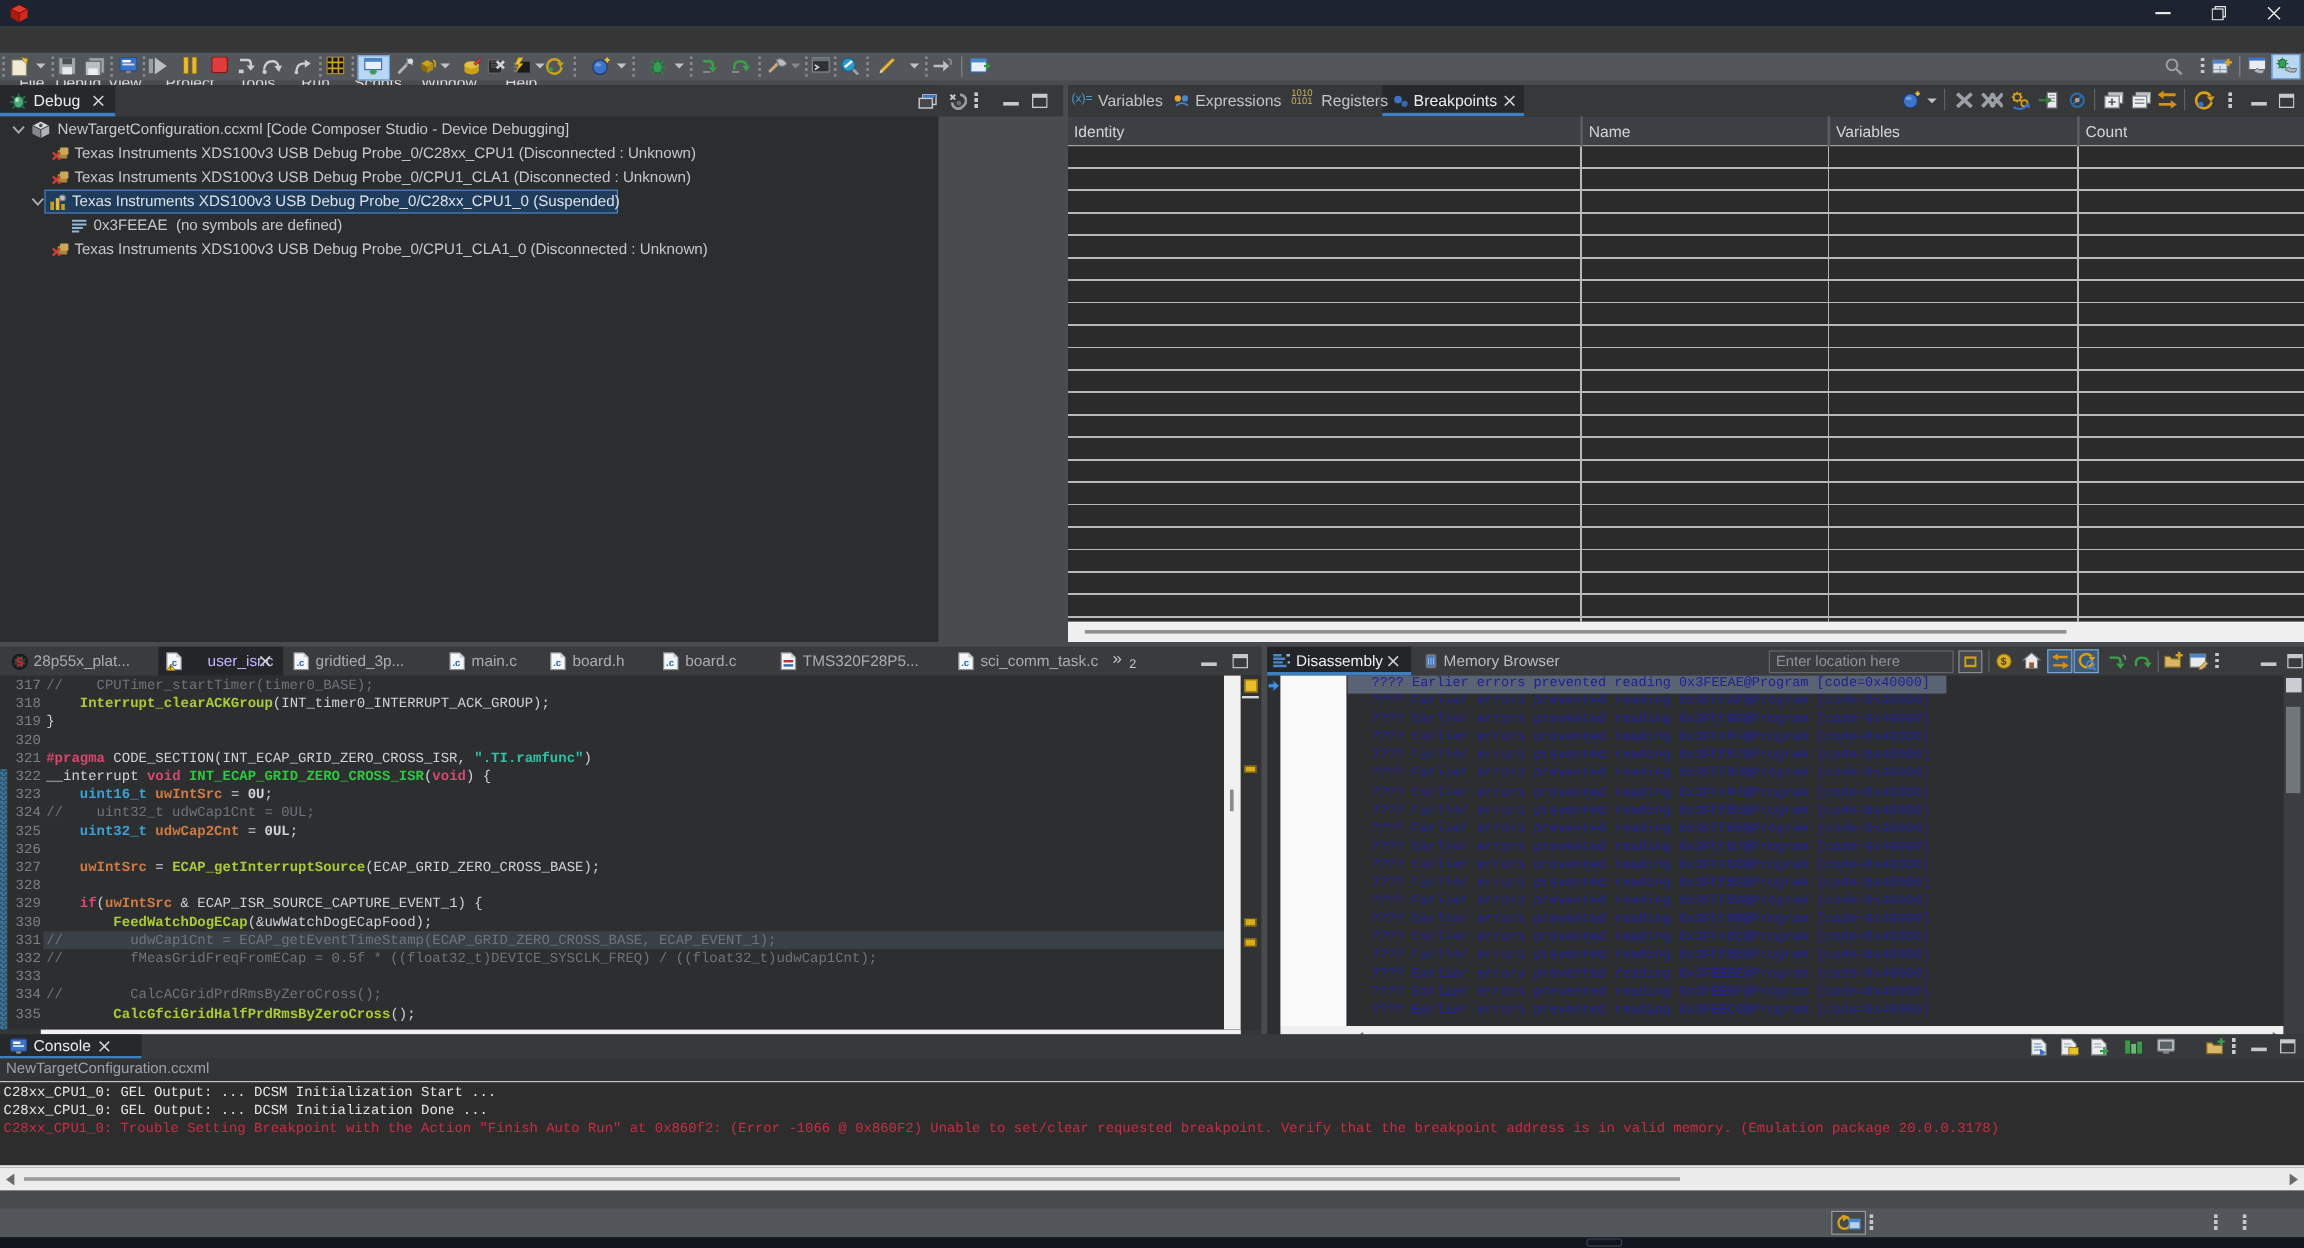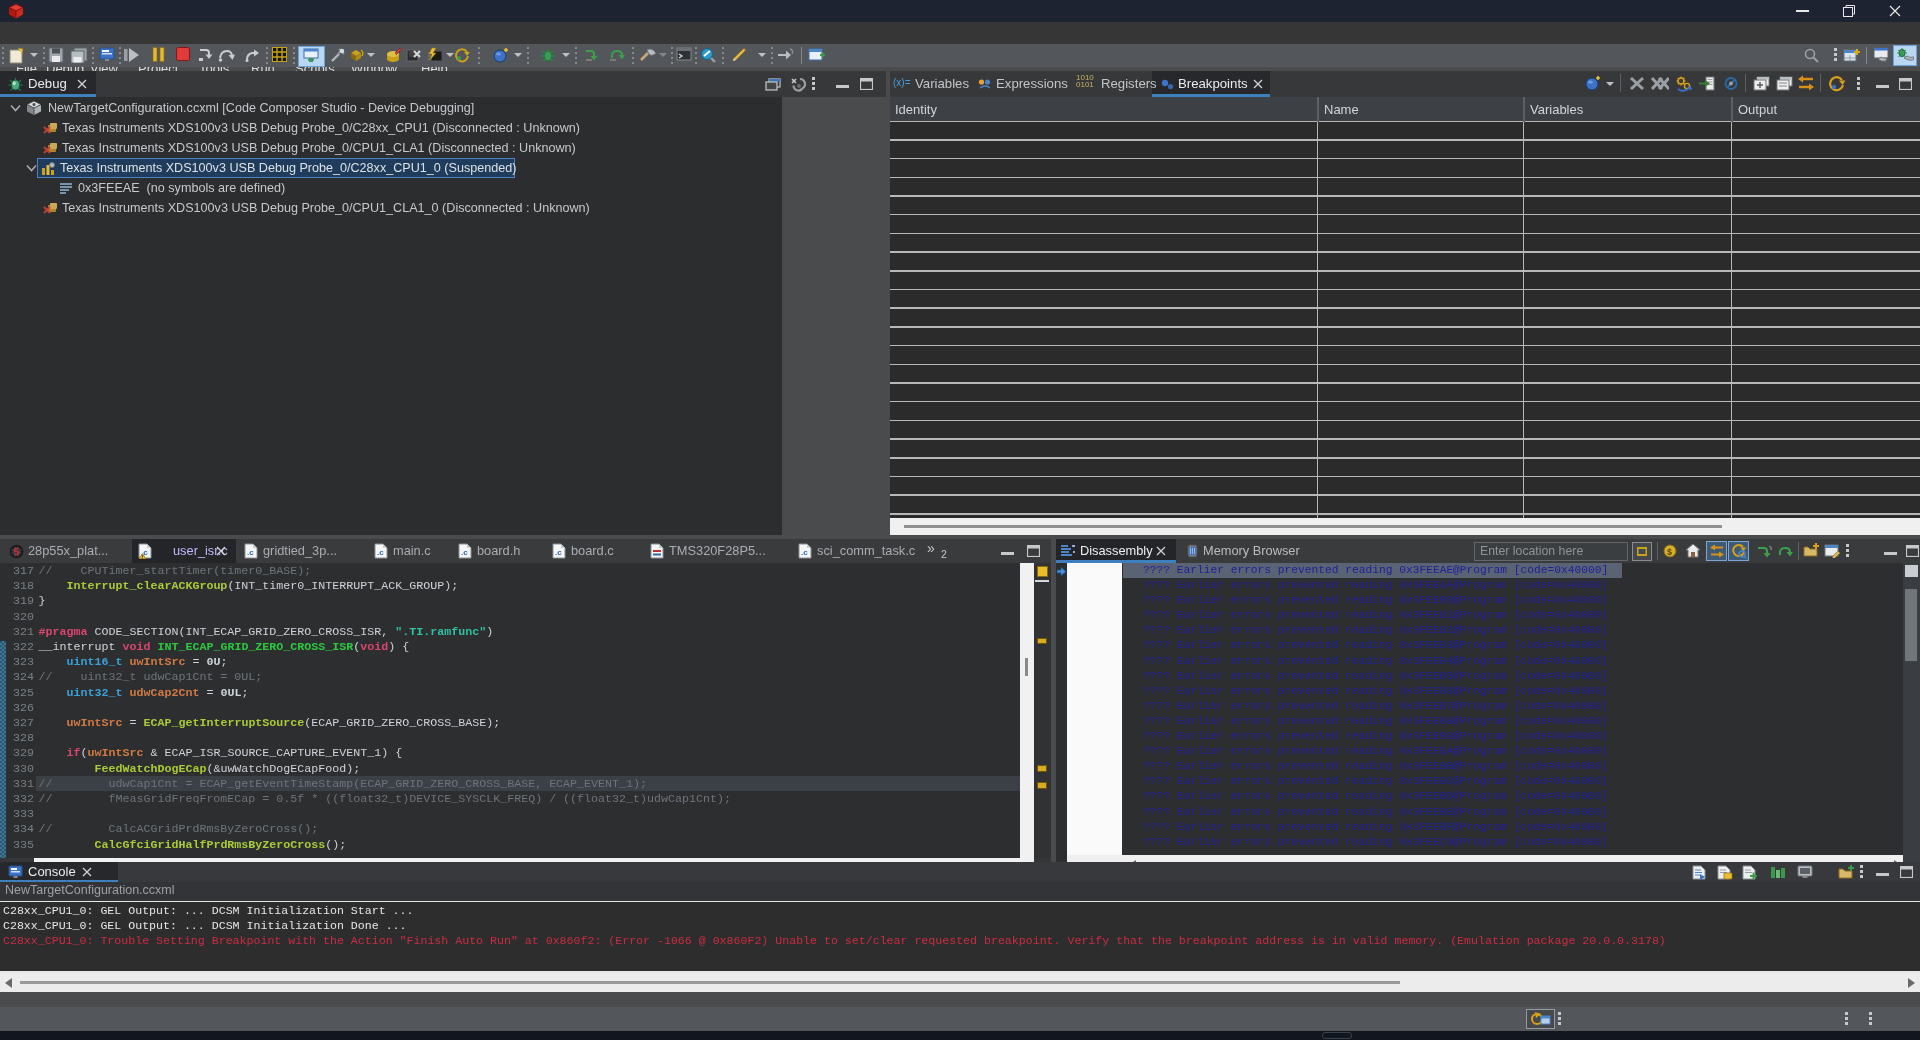--- a/index.html
+++ b/index.html
@@ -416,21 +416,21 @@
     <div style="position:absolute;left:986px;top:14px;width:13px;height:3px;background:#c6c9cb"></div>
     <svg class="abs" style="left:1009px;top:7px" width="13" height="12" viewBox="0 0 13 12">
         <rect x="0.5" y="0.5" width="12" height="11" fill="none" stroke="#c6c9cb" stroke-width="1.2"></rect>
         <rect x="0.5" y="0.5" width="12" height="3" fill="#c6c9cb"></rect>
       </svg>
   </div>
   <div id="bphead" style="position:absolute;left:0;top:25.6px;width:1030px;height:25.4px;background:#3d4145;border-bottom:1.5px solid #b8b8b8;color:#d2d5d8;font-size:13px">
     <span style="position:absolute;left:5px;top:5px">Identity</span>
     <span style="position:absolute;left:434px;top:5px">Name</span>
     <span style="position:absolute;left:640px;top:5px">Variables</span>
-    <span style="position:absolute;left:848px;top:5px">Output</span>
+    <span style="position:absolute;left:848px;top:5px">Count</span>
     <div style="position:absolute;left:427px;top:0;width:1.5px;height:25.4px;background:#5c6064"></div>
     <div style="position:absolute;left:633px;top:0;width:1.5px;height:25.4px;background:#5c6064"></div>
     <div style="position:absolute;left:841px;top:0;width:1.5px;height:25.4px;background:#5c6064"></div>
   </div>
   <div id="bprows" style="position:absolute;left:0;top:51px;width:1030px;height:395.5px;
     background-image:
       linear-gradient(to right,transparent 427px,#b8b8b8 427px,#b8b8b8 428.5px,transparent 428.5px),
       linear-gradient(to right,transparent 633px,#b8b8b8 633px,#b8b8b8 634.5px,transparent 634.5px),
       linear-gradient(to right,transparent 841px,#b8b8b8 841px,#b8b8b8 842.5px,transparent 842.5px),
       repeating-linear-gradient(to bottom,#2b2b2b 0 17.2px,#b8b8b8 17.2px 18.7px);">

